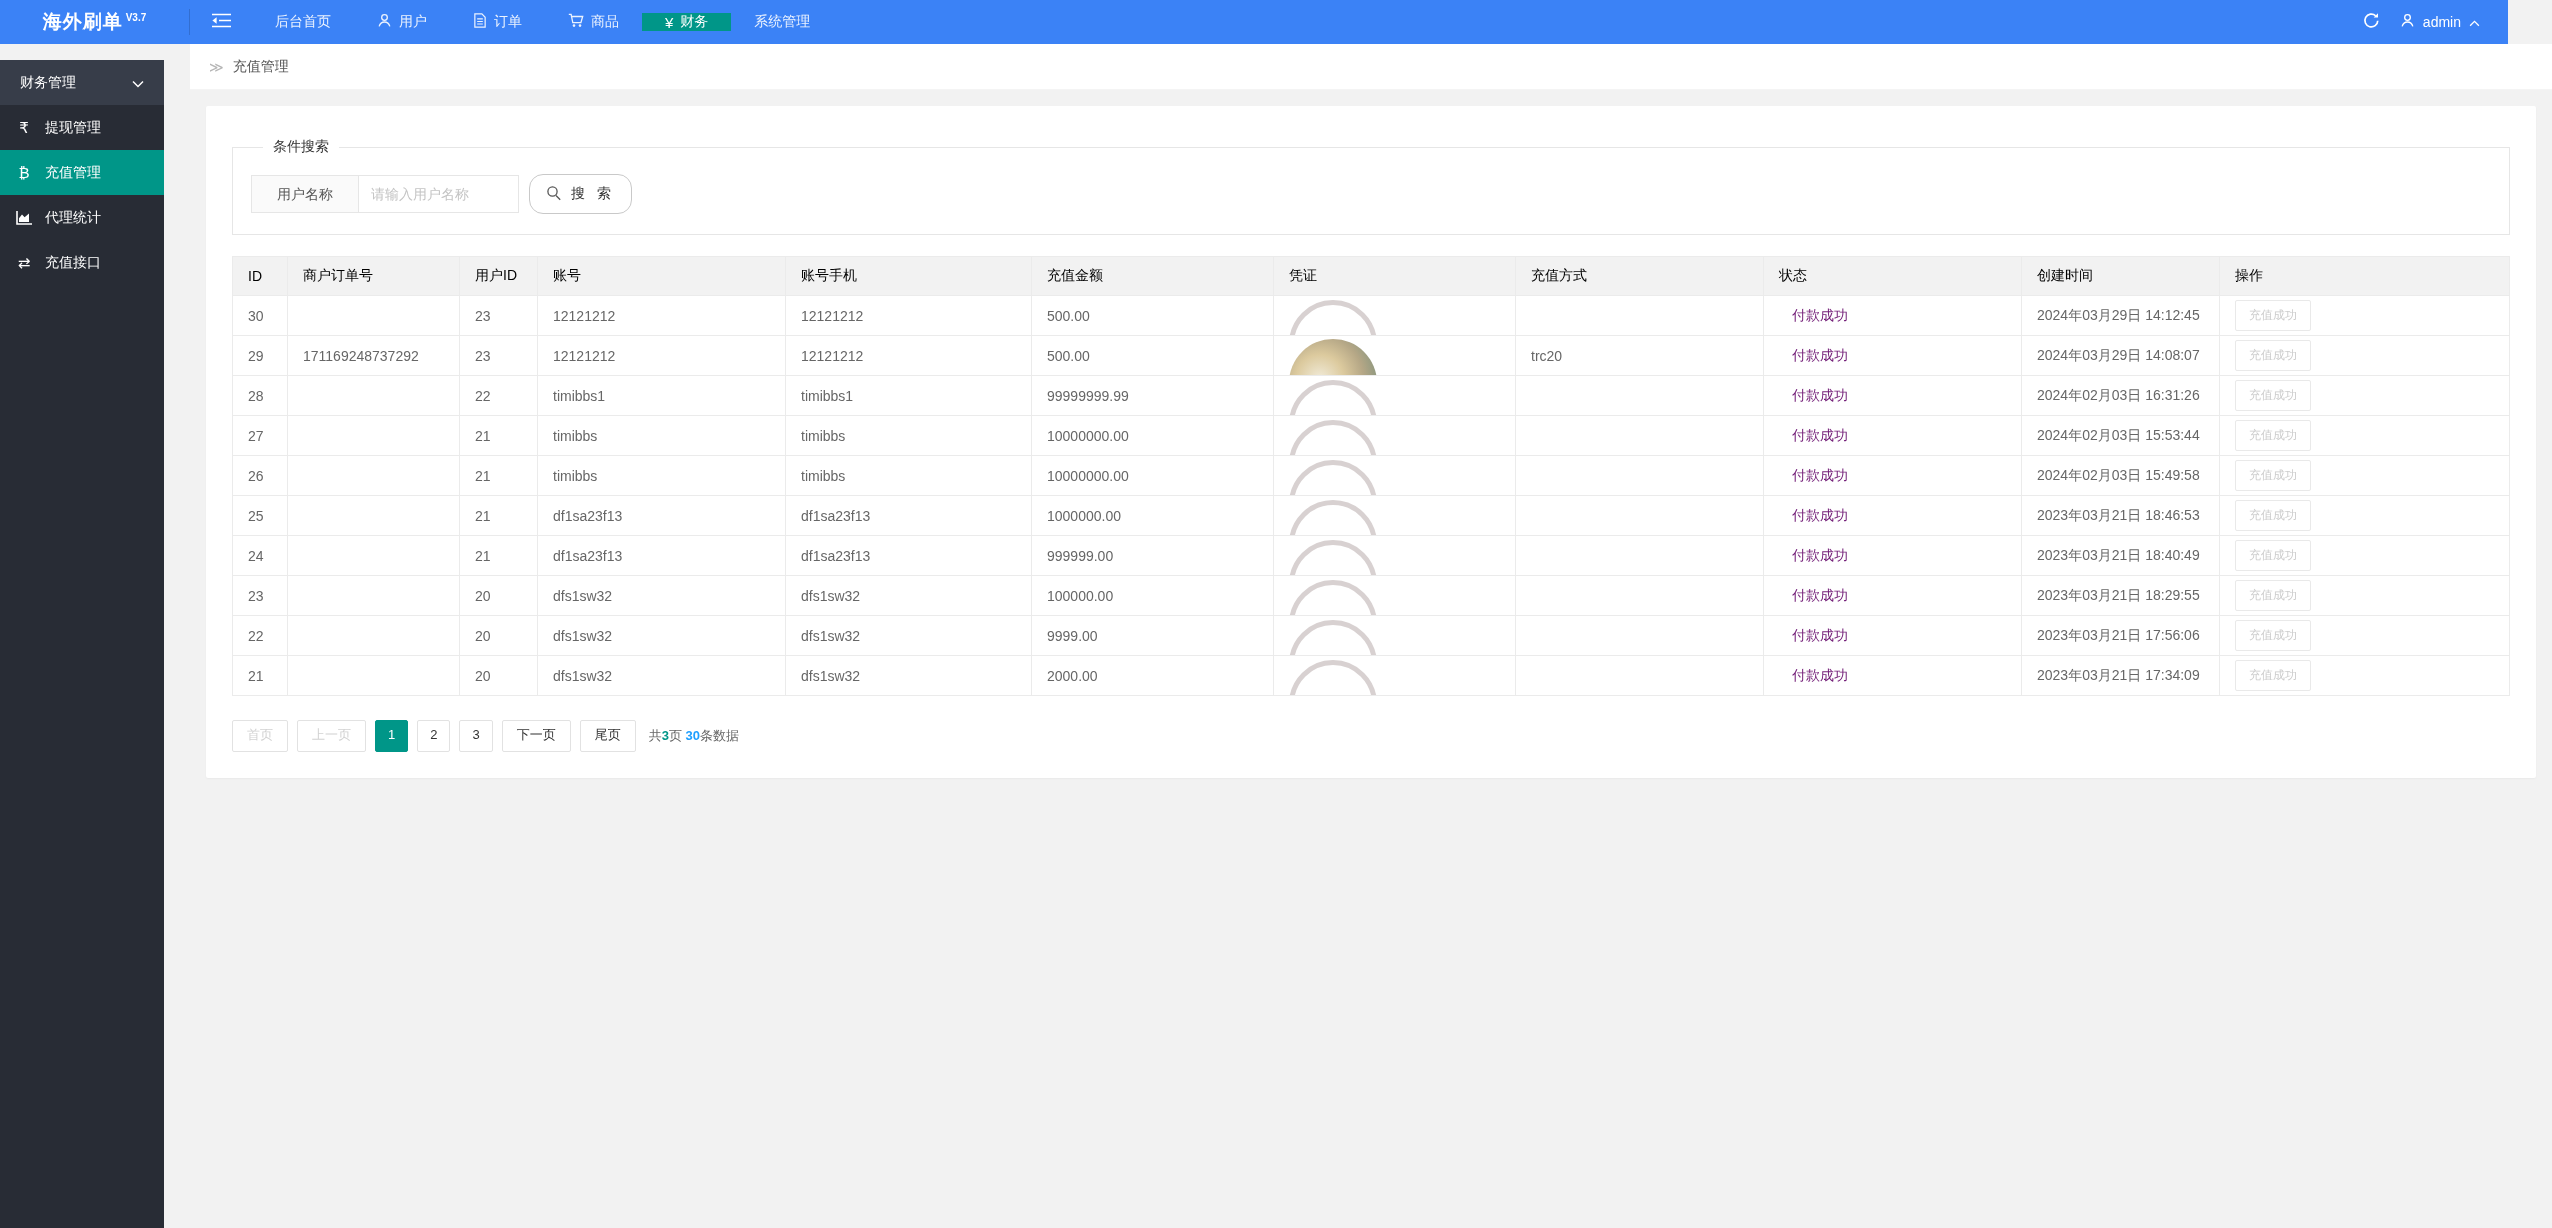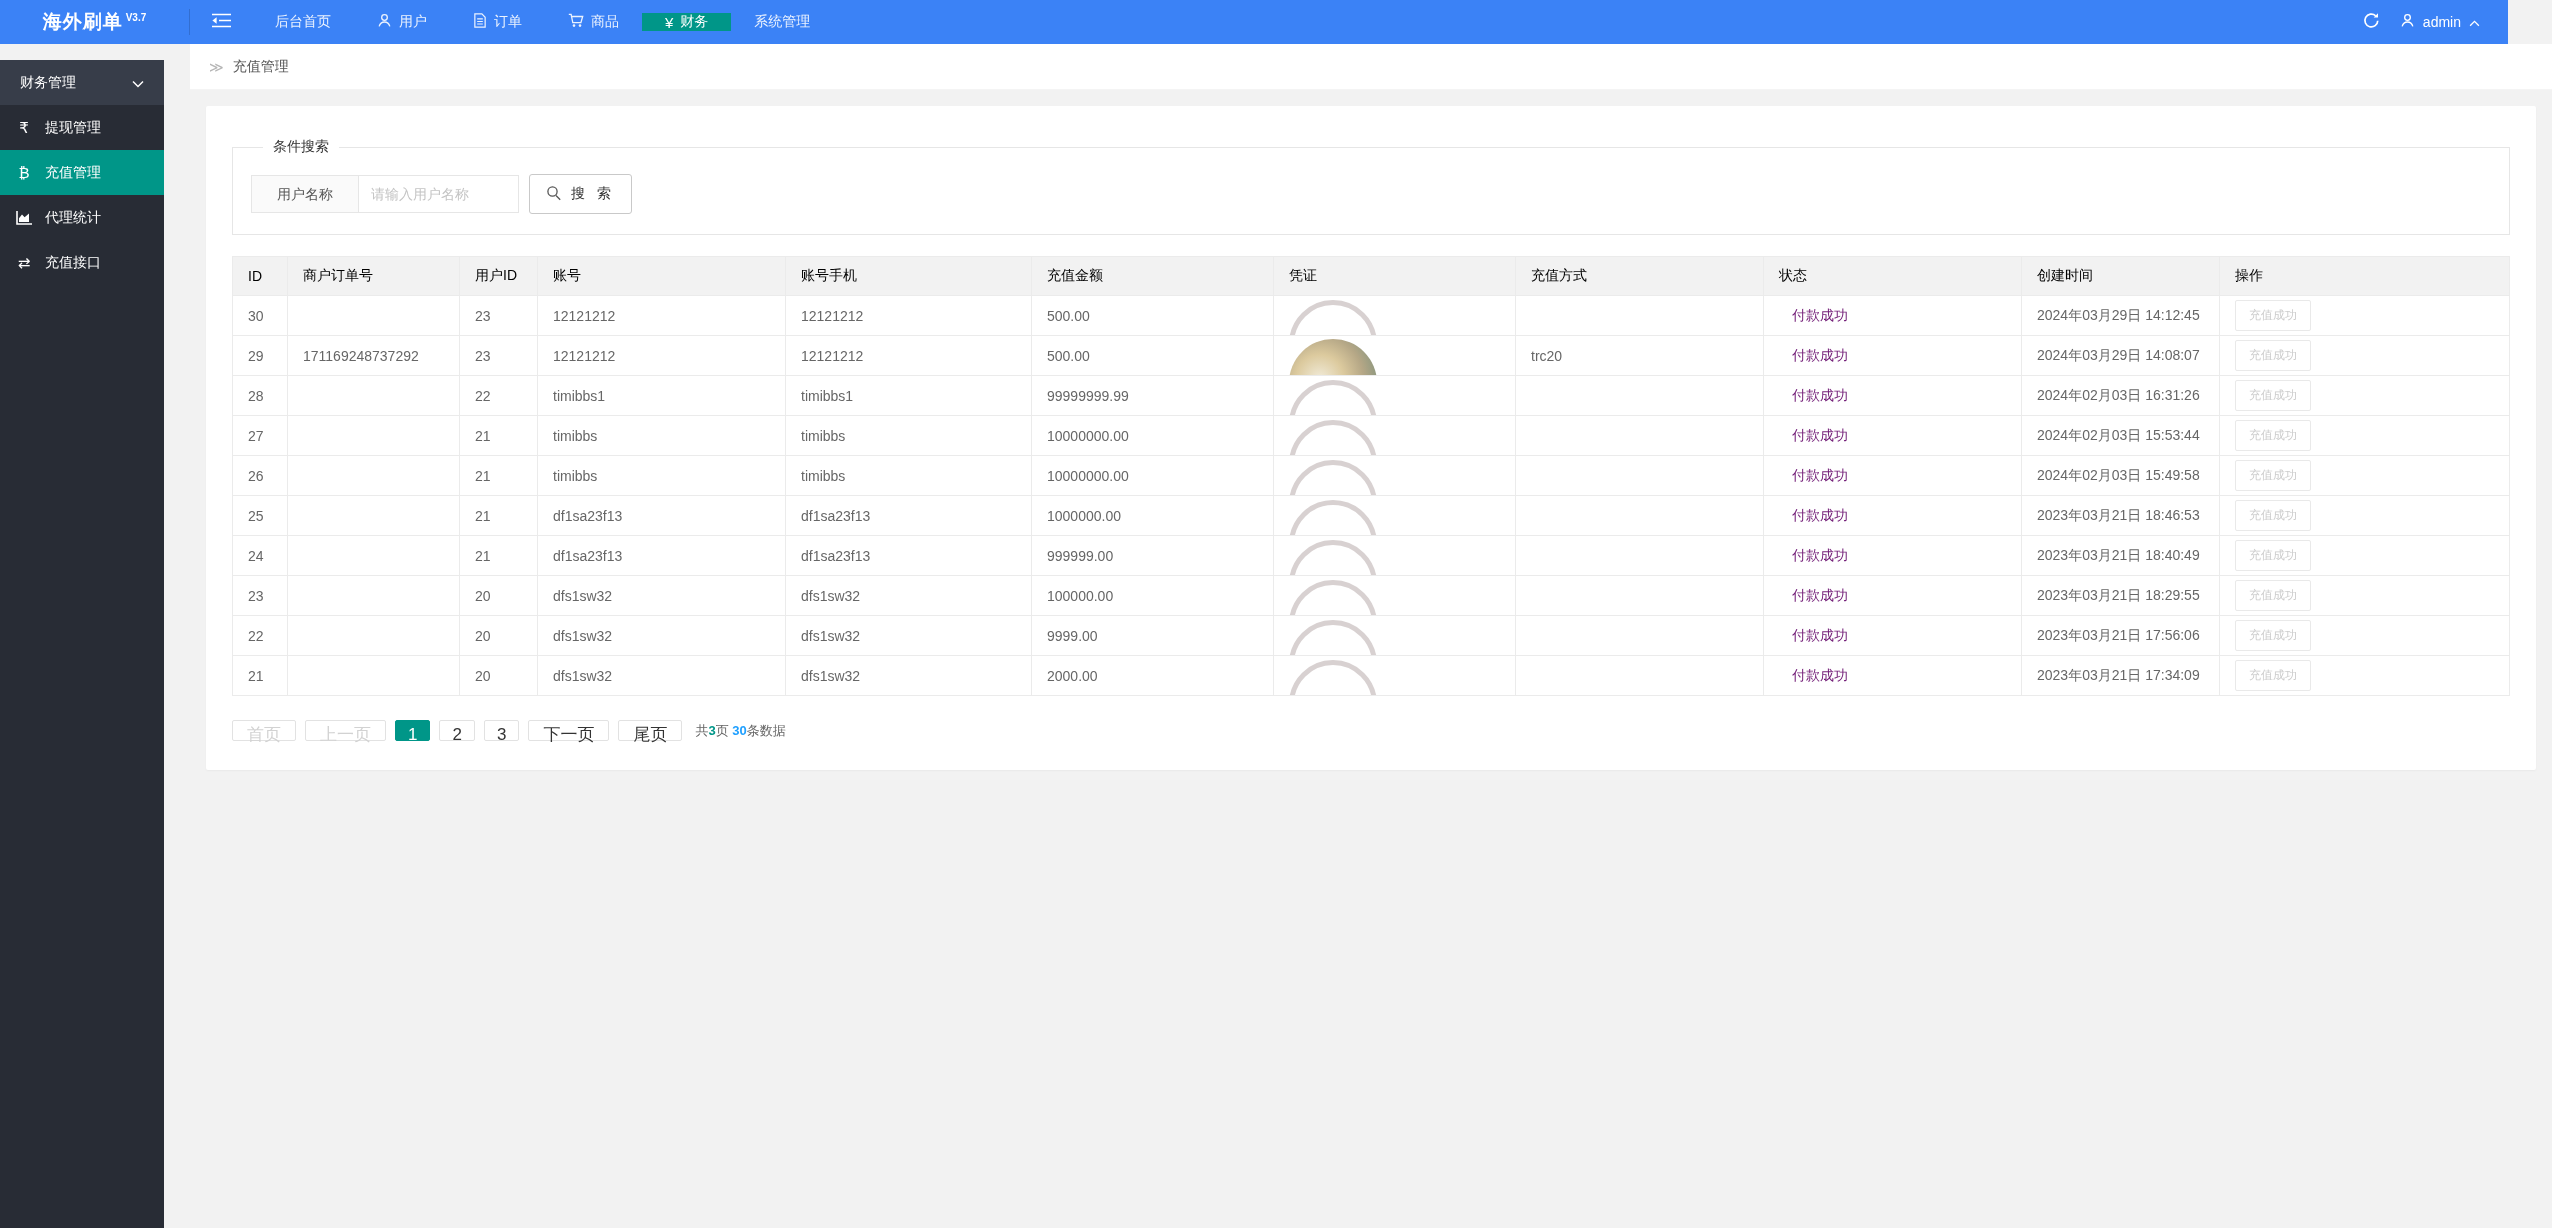--- a/index.html
+++ b/index.html
@@ -44,21 +44,21 @@
   fieldset.search-box { border:1px solid #e6e6e6; padding:14px 18px 20px; margin:6px 0 21px; }
   fieldset.search-box legend { margin-left:12px; padding:0 10px; color:#333; font-size:14px; }
   .search-row { display:flex; align-items:center; margin-top:4px; }
   .ig-label { height:38px; line-height:36px; padding:0 25px; background:#fafafa;
     border:1px solid #e6e6e6; color:#555; font-size:14px; }
   .ig-input { height:38px; width:160px; border:1px solid #e6e6e6; border-left:none;
     padding:0 12px; font-size:14px; color:#666; outline:none;
     font-family:"Liberation Sans","DejaVu Sans",sans-serif; }
   .ig-input::placeholder { color:#c4c4c4; }
   .search-btn { margin-left:10px; height:40px; padding:0 16px; background:#fff;
-    border:1px solid #c9c9c9; border-radius:3px; display:flex; align-items:center; gap:9px;
+    border:1px solid #c9c9c9; border-radius:14px; display:flex; align-items:center; gap:9px;
     font-size:14px; color:#333; cursor:pointer; letter-spacing:4px;
     font-family:"Liberation Sans","DejaVu Sans",sans-serif; }
   
   table.data-table { width:100%; border-collapse:collapse; table-layout:fixed; }
   .data-table th { background:#f2f2f2; color:#000000; font-weight:400; text-align:left;
     height:39px; padding:0 15px; border:1px solid #ebebeb; font-size:14px;
     overflow:hidden; white-space:nowrap; }
   .data-table td { height:39px; padding:0 15px; border:1px solid #ebebeb; background:#fff;
     font-size:14px; color:#666; overflow:hidden; white-space:nowrap; }
   .vwrap { position:relative; height:39px; overflow:hidden; }
@@ -66,22 +66,22 @@
     border-radius:50%; border:5px solid #d8d1d1; }
   .voucher-photo { position:absolute; top:3px; left:0; width:88px; height:88px; border-radius:50%;
     background:radial-gradient(circle at 35% 45%, #f1ebd9 0%, #dcca9e 32%, #b5a786 58%, #8e987f 78%, #707d6c 100%); }
   td.voucher-cell { padding:0 15px; }
   .status-ok { color:#701a75;margin-left:13px; }
   .action-btn { border:1px solid #e9e9e9; background:#fff; color:#ccc; font-size:12px;
     padding:6px 13px; border-radius:2px; cursor:not-allowed;
     font-family:"Liberation Sans","DejaVu Sans",sans-serif; }
   
   .pager { margin:24px 0 0 0; display:flex; align-items:center; }
-  .page-btn { height:21px; line-height:28px; padding:0 14px; border:1px solid #e2e2e2;
-    background:#fff; color:#333; border-radius:2px; margin-right:9px; font-size:17px;
+  .page-btn { height:32px; line-height:28px; padding:0 14px; border:1px solid #e2e2e2;
+    background:#fff; color:#333; border-radius:2px; margin-right:9px; font-size:13px;
     cursor:pointer; display:inline-block; text-align:center;
     font-family:"Liberation Sans","DejaVu Sans",sans-serif; }
   .page-btn.disabled { color:#d2d2d2; cursor:not-allowed; }
   .page-btn.num { padding:0 12px; min-width:30px; }
   .page-btn.active { background:#009688; border-color:#009688; color:#fff; cursor:default; }
   .page-stat { margin-left:4px; color:#666; font-size:13px; }
   .page-stat b.t-pages { color:#009688; }
   .page-stat b.t-records { color:#1E9FFF; }
 </style>
 </head>

